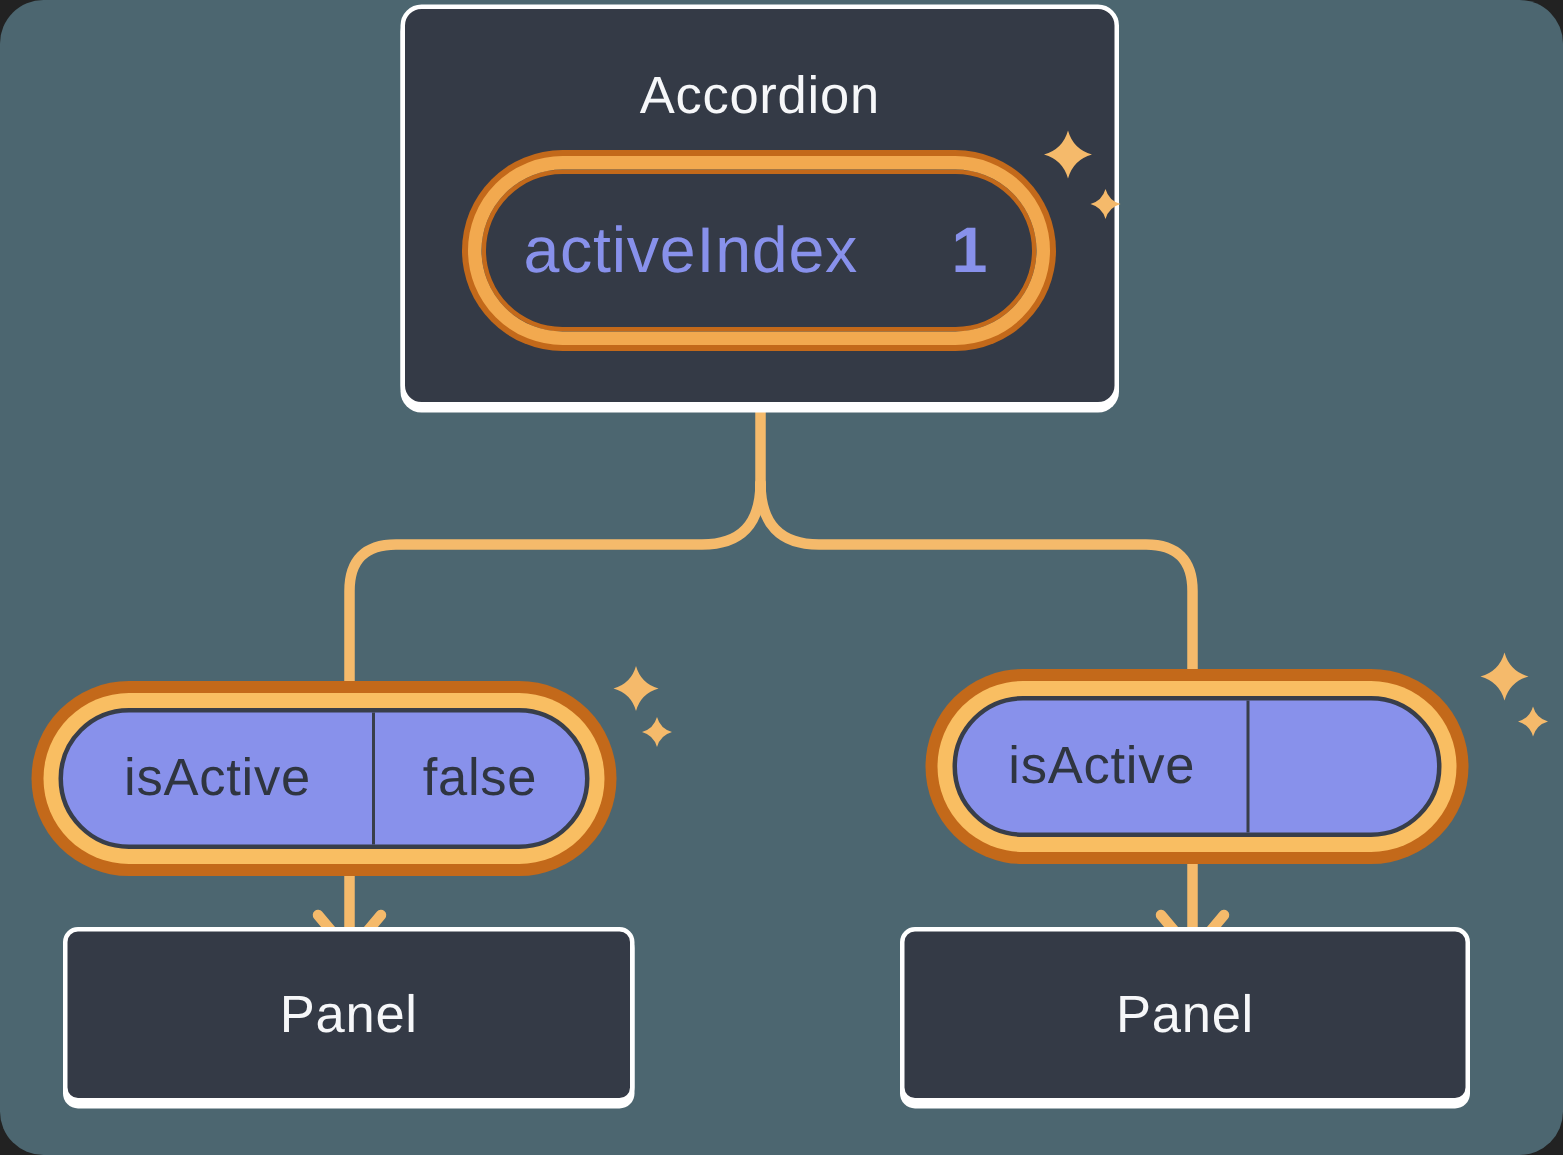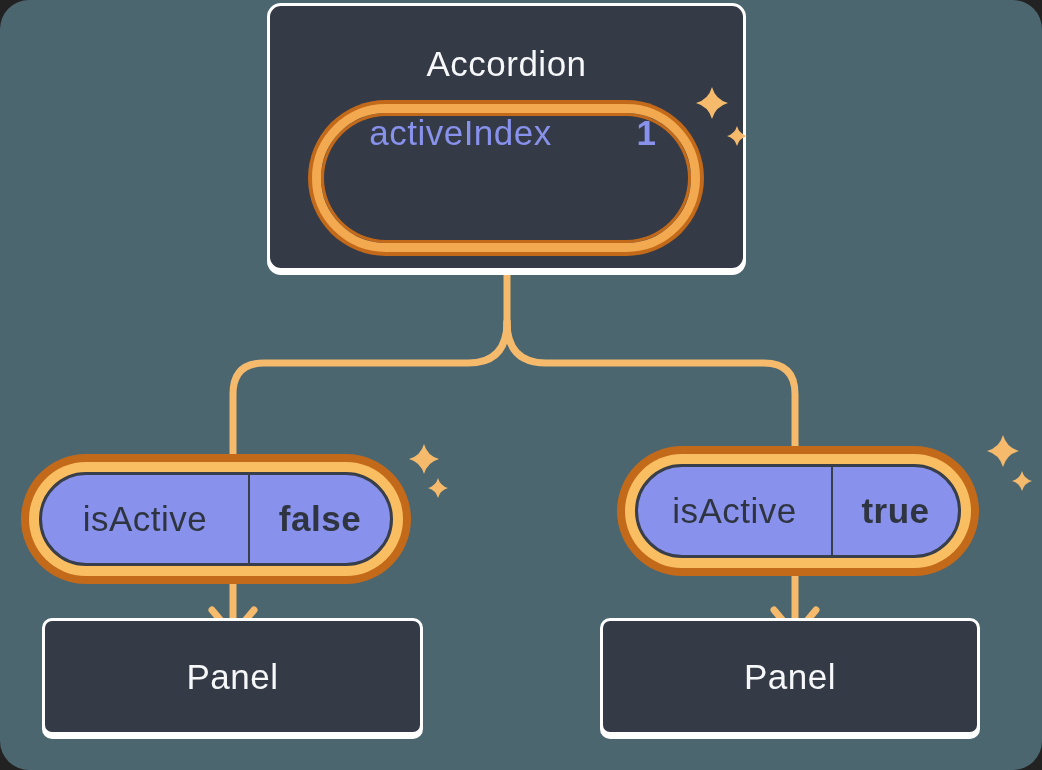--- a/index.html
+++ b/index.html
@@ -64,32 +64,32 @@
     font-size:35px;
     letter-spacing:.5px;
   }
   .panel-box.left{left:42px;}
   .panel-box.right{left:600px;width:380px;}
 
   
   .state-pill{
     position:absolute;
     left:312px;top:104px;
-    width:388px;height:148px;
+    width:388px;height:126px;
     box-sizing:border-box;
     background:var(--box-fill,#343A46);
     border:9px solid var(--orange-mid,#F2A94F);
     border-radius:999px;
     box-shadow:0 0 0 4px var(--orange-dark,#C3691A),
                inset 0 0 0 3px var(--orange-dark,#C3691A);
     display:flex;
-    align-items:flex-start;
+    align-items:center;
     z-index:2;
     color:var(--purple,#8891EB);
-    font-size:35px;
+    font-size:43px;
   }
   .state-pill .pill-section{
     display:flex;align-items:center;justify-content:center;
     letter-spacing:.5px;
   }
   .state-pill .name{width:279px;}
   .state-pill .value{flex:1;font-weight:bold;}
   .state-pill .pill-divider{
     width:2px;
     background:var(--orange-mid,#F2A94F);
@@ -112,21 +112,21 @@
     font-size:35px;
   }
   .prop-pill.left{left:39px;top:472px;width:354px;}
   .prop-pill.right{left:635px;top:464px;width:326px;}
   .prop-pill .pill-section{
     display:flex;align-items:center;justify-content:center;
     letter-spacing:.5px;
   }
   .prop-pill.left .name{width:206px;}
   .prop-pill.right .name{width:193px;}
-  .prop-pill .value{flex:1;font-weight:bold;}
+  .prop-pill .value{flex:1;font-weight:normal;}
   .prop-pill .pill-divider{
     width:2px;
     background:var(--prop-outline,#383E4A);
   }
 </style>
 </head>
 <body>
 
 <div class="stage" style="--background: #4C6670; --box-fill: #343A46; --box-border: #FFFFFF; --title-text: #F6F7F9; --purple: #8891EB; --prop-text: #2F3540; --prop-outline: #383E4A; --orange-dark: #C3691A; --orange-light: #F9BE62; --orange-mid: #F2A94F; --line-orange: #F5BA6B;">
 
@@ -152,21 +152,20 @@
 
   <div class="prop-pill left">
     <div class="pill-section name">isActive</div>
     <div class="pill-divider"></div>
     <div class="pill-section value">false</div>
   </div>
 
   <div class="prop-pill right">
     <div class="pill-section name">isActive</div>
     <div class="pill-divider"></div>
-    <div class="pill-section value">true</div>
   </div>
 
   <div class="box panel-box left">
     <span>Panel</span>
   </div>
   <div class="box panel-box right">
     <span>Panel</span>
   </div>
 
   <svg class="layer sparkle-layer" viewBox="0 0 1042 770">

